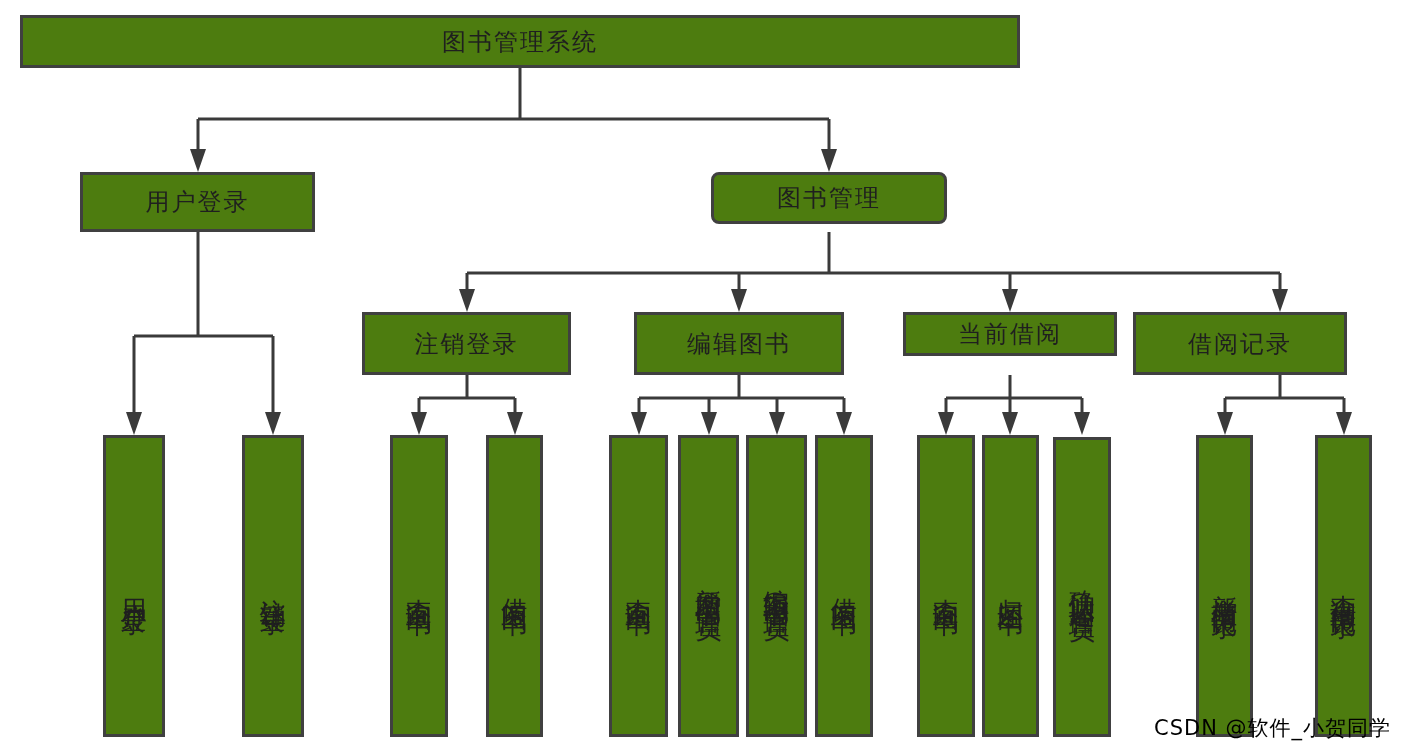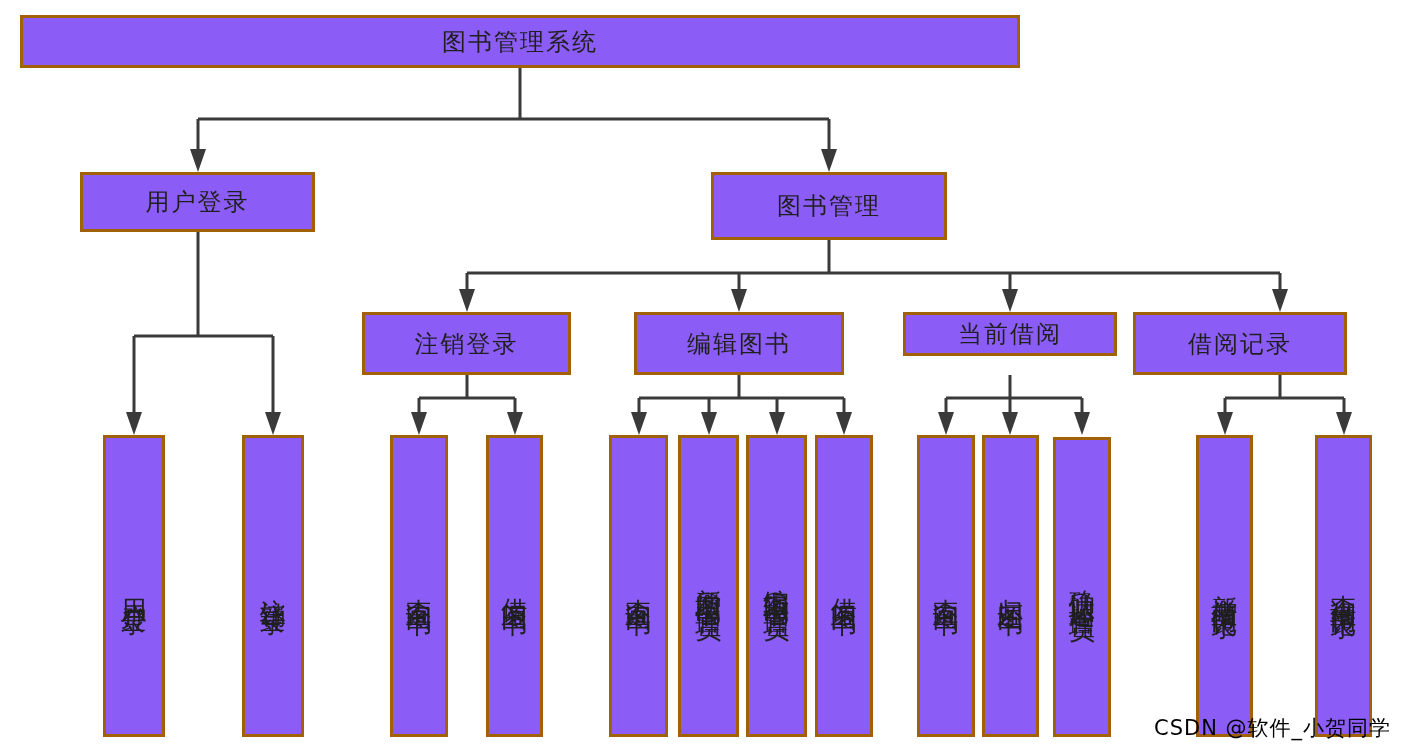--- a/index.html
+++ b/index.html
@@ -5,22 +5,22 @@
   * { margin: 0; padding: 0; box-sizing: border-box; }
   html, body { background: #ffffff; }
   body {
     width: 1405px; height: 747px; position: relative; overflow: hidden;
     font-family: "DejaVu Sans", "Liberation Sans", sans-serif;
     color: #202020;
   }
   #connectors { position: absolute; left: 0; top: 0; width: 1405px; height: 747px; }
   .node {
     position: absolute;
-    border: 3px solid #a16207;
-    background: #8b5cf6;
+    border: 3px solid #404040;
+    background: #4d7c0f;
     display: flex;
     align-items: center;
     justify-content: center;
     color: #1f1f1f;
   }
   .h-node { font-size: 24px; letter-spacing: 2px; white-space: nowrap; }
   .v-node {
     writing-mode: vertical-rl;
     text-orientation: mixed;
     font-size: 26px;
@@ -69,21 +69,21 @@
   <use href="#arrow" x="1010" y="435"></use>
   <use href="#arrow" x="1082" y="435"></use>
   <use href="#arrow" x="1225" y="435"></use>
   <use href="#arrow" x="1344" y="435"></use>
 </svg>
 
 <div class="node h-node" style="left:20px; top:15px; width:1000px; height:53px;">图书管理系统</div>
 
 <div class="node h-node" style="left:80px; top:172px; width:235px; height:60px;">用户登录</div>
 
-<div class="node h-node" style="left:711px; top:172px; width:236px; height:68px;">图书管理</div>
+<div class="node h-node" style="left:711px; top:172px; width:236px; height:52px;border-radius:8px;">图书管理</div>
 
 <div class="node h-node" style="left:362px; top:312px; width:209px; height:63px;">注销登录</div>
 
 <div class="node h-node" style="left:634px; top:312px; width:210px; height:63px;">编辑图书</div>
 
 <div class="node h-node" style="left:903px; top:312px; width:214px; height:44px;">当前借阅</div>
 
 <div class="node h-node" style="left:1133px; top:312px; width:214px; height:63px;">借阅记录</div>
 
 <div class="node v-node" style="left:103px; top:435px; width:62px; height:302px;">用户登录</div>

